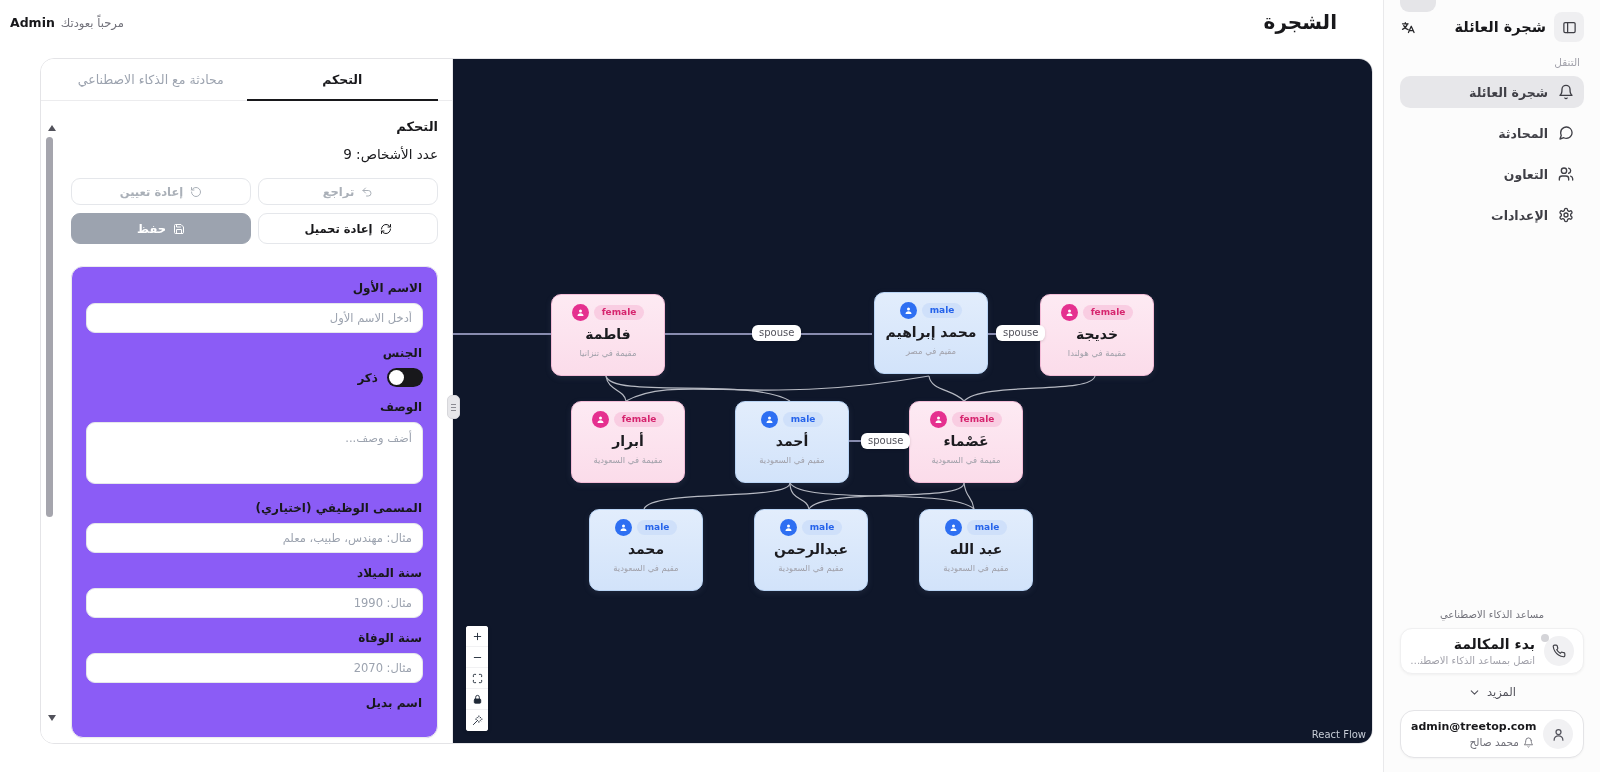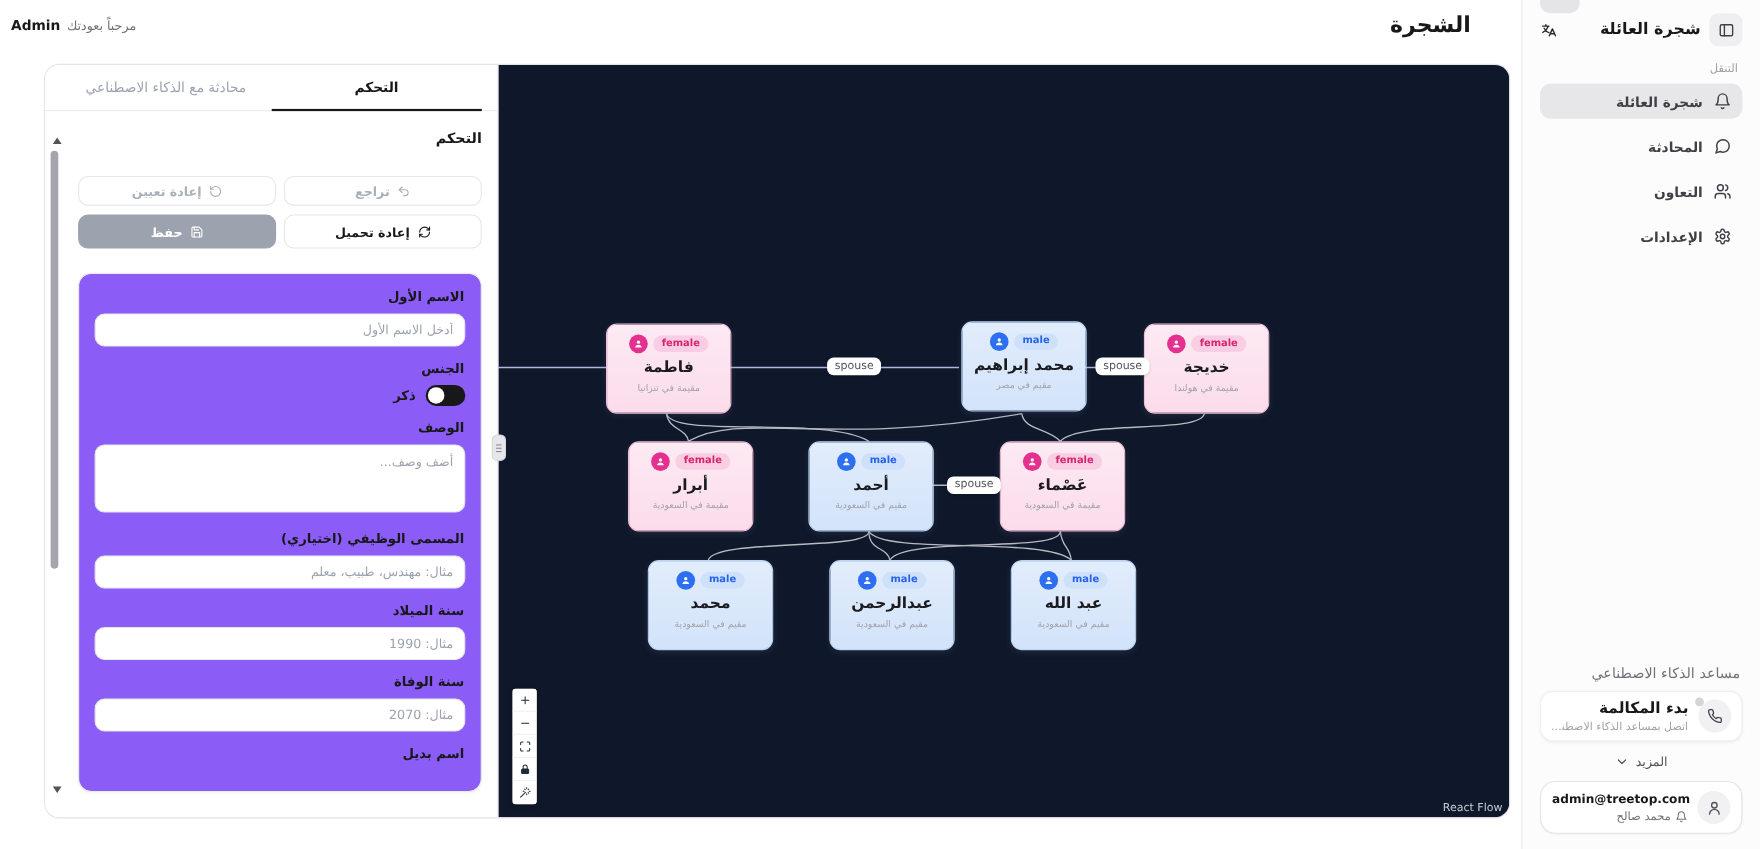--- a/index.html
+++ b/index.html
@@ -24,21 +24,21 @@
   .sb-toggle .ic { width:15px; height:15px; }
   .sb-title { font-size:14.5px; font-weight:700; white-space:nowrap; }
   .sb-lang { margin-inline-start:auto; color:#27272a; display:grid; place-items:center; cursor:pointer; }
   .sb-lang .ic { width:15px; height:15px; }
   .sb-nav-label { color:#a1a1aa; font-size:10.5px; margin:12px 4px 8px; }
   .sb-item { display:flex; align-items:center; gap:10px; padding:8px 10px; border-radius:10px;
     font-size:12.5px; font-weight:600; color:#3f3f46; margin-bottom:9px; cursor:pointer; }
   .sb-item.active { background:#e7e7ea; }
   .sb-item .ic { width:16px; height:16px; color:#3f3f46; }
   .sb-footer { margin-top:auto; }
-  .assistant-label { font-size:13px; color:#71717a; margin:0 2px 8px; }
+  .assistant-label { font-size:10px; color:#71717a; margin:0 2px 8px;text-align:center; }
   .call-card { background:#fff; border:1px solid #f0f0f1; border-radius:12px; padding:7px 9px;
     display:flex; align-items:center; gap:9px; box-shadow:0 1px 3px rgba(0,0,0,.05); cursor:pointer; }
   .call-icon-wrap { position:relative; width:30px; height:30px; border-radius:50%; background:#f1f1f3; display:grid; place-items:center; color:#3f3f46; flex:none; }
   .call-icon-wrap .ic { width:14px; height:14px; }
   .call-dot { position:absolute; top:-2px; left:-3px; width:8px; height:8px; border-radius:50%; background:#d4d4d8; }
   .call-text { min-width:0; }
   .call-title { font-size:14px; font-weight:700; }
   .call-sub { font-size:10px; color:#a1a1aa; margin-top:3px; white-space:nowrap; overflow:hidden; text-overflow:ellipsis; }
   .more-row { display:flex; align-items:center; justify-content:center; gap:6px; padding:11px 0;
     font-size:11.5px; color:#52525b; cursor:pointer; }
@@ -97,21 +97,21 @@
   .tab { flex:1; display:flex; align-items:center; justify-content:center; font-size:12.5px; color:#9ca3af;
     border-bottom:2px solid transparent; margin-bottom:-1px; cursor:pointer; }
   .tab.active { color:#18181b; font-weight:700; border-bottom-color:#18181b; }
   .panel-scroll { flex:1; overflow:hidden; padding:14px 14px 0 30px; }
   .ctl-heading { font-size:13px; font-weight:700; margin:4px 0 12px; }
   .ctl-count { font-size:13.5px; margin:0 0 16px; }
   .btn-grid { display:grid; grid-template-columns:1fr 1fr; gap:8px 7px; margin-bottom:22px; }
   .btn { border:1px solid #e5e7eb; border-radius:9px; background:#fff; display:flex; align-items:center;
     justify-content:center; gap:7px; font-size:11.5px; font-weight:600; height:27px; cursor:pointer; font-family:inherit; color:#18181b; }
   .btn .ic { width:12px; height:12px; }
-  .btn.muted { color:#aab0b8;margin-top:14px; }
+  .btn.muted { color:#aab0b8; }
   .btn.tall { height:31px; }
   .btn.save { background:#9ca3af; border-color:#9ca3af; color:#fff; }
   .form-heading { font-size:13px; font-weight:700; margin:0 0 12px; }
   .form-card { border:1px solid #ebebee; border-radius:12px; padding:14px; box-shadow:0 1px 2px rgba(0,0,0,.03); background:#8b5cf6; }
   .field { margin-bottom:13px; }
   .field-label { font-size:12px; font-weight:700; margin:0 1px 8px; }
   .tinput { width:100%; height:30px; border:1px solid #e5e7eb; border-radius:9px; padding:0 10px; font-size:11.5px;
     font-family:inherit; color:#18181b; background:#fff; outline:none; }
   .tinput::placeholder, .tarea::placeholder { color:#9ca3af; }
   .tarea { width:100%; height:62px; border:1px solid #e5e7eb; border-radius:9px; padding:8px 10px; font-size:11.5px;
@@ -410,20 +410,21 @@
         <div class="sp" style="left: 408px; top: 374px;">spouse</div>
       </div>
 
     <div class="panel">
       <div class="tabs">
         <div class="tab active">التحكم</div>
         <div class="tab">محادثة مع الذكاء الاصطناعي</div>
       </div>
       <div class="panel-scroll">
         <div class="ctl-heading">التحكم</div>
+        <div class="ctl-count">عدد الأشخاص: 9</div>
         <div class="btn-grid">
           <button class="btn muted">
               <svg class="ic" viewBox="0 0 24 24" fill="none" stroke="currentColor" stroke-width="2" stroke-linecap="round" stroke-linejoin="round">
                 <path d="M9 14 4 9l5-5"></path>
                 <path d="M4 9h10.5a5.5 5.5 0 0 1 0 11H11"></path>
               </svg>
               <span>تراجع</span>
             </button>
           <button class="btn muted">
               <svg class="ic" viewBox="0 0 24 24" fill="none" stroke="currentColor" stroke-width="2" stroke-linecap="round" stroke-linejoin="round">

